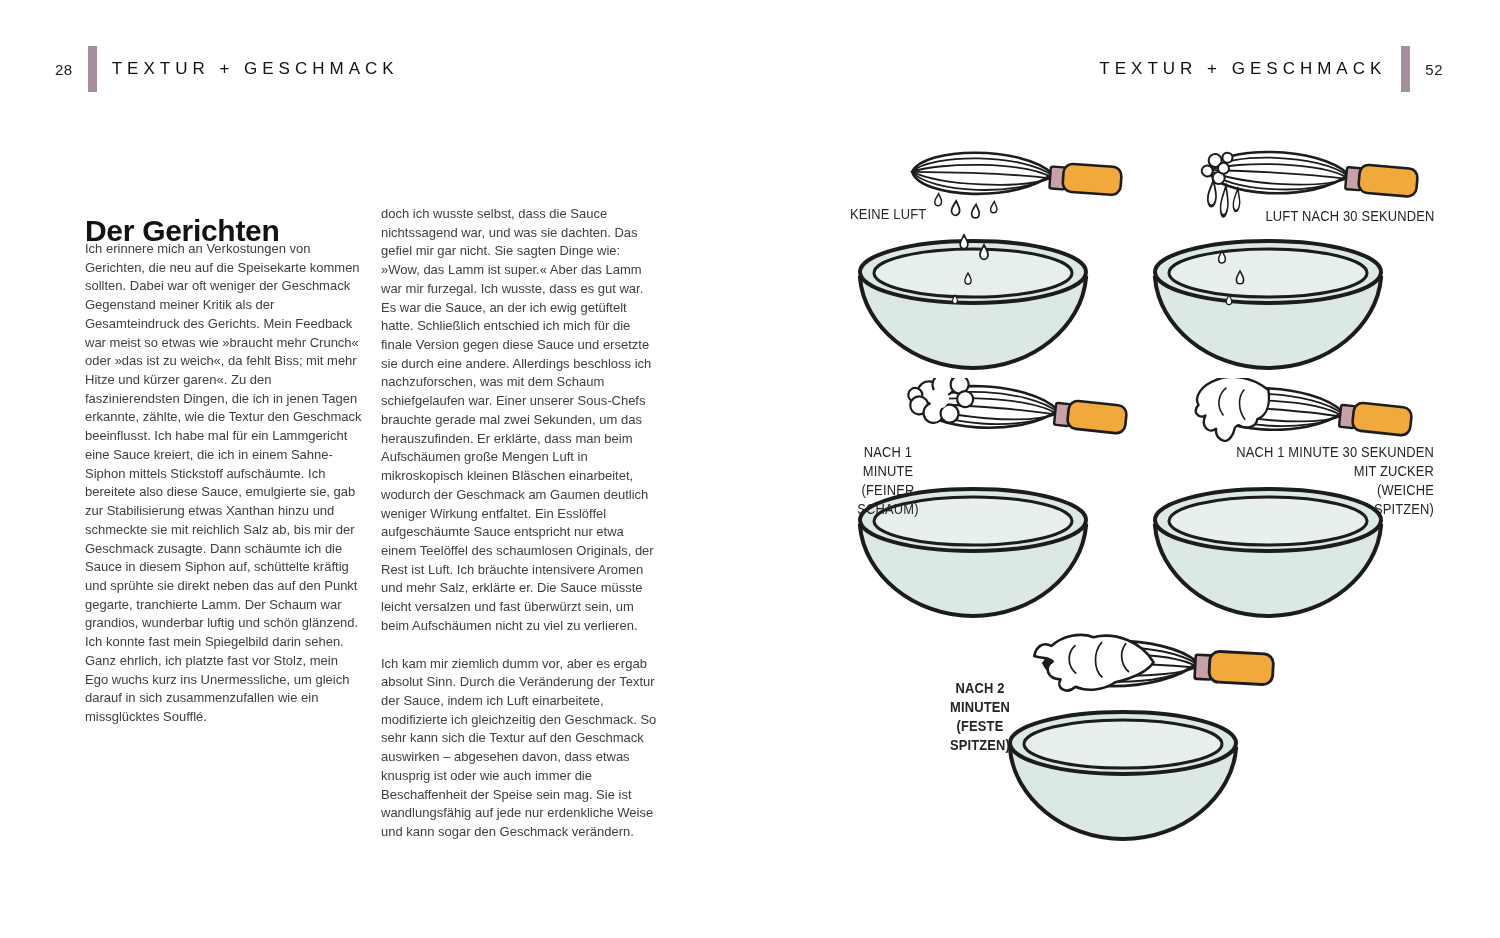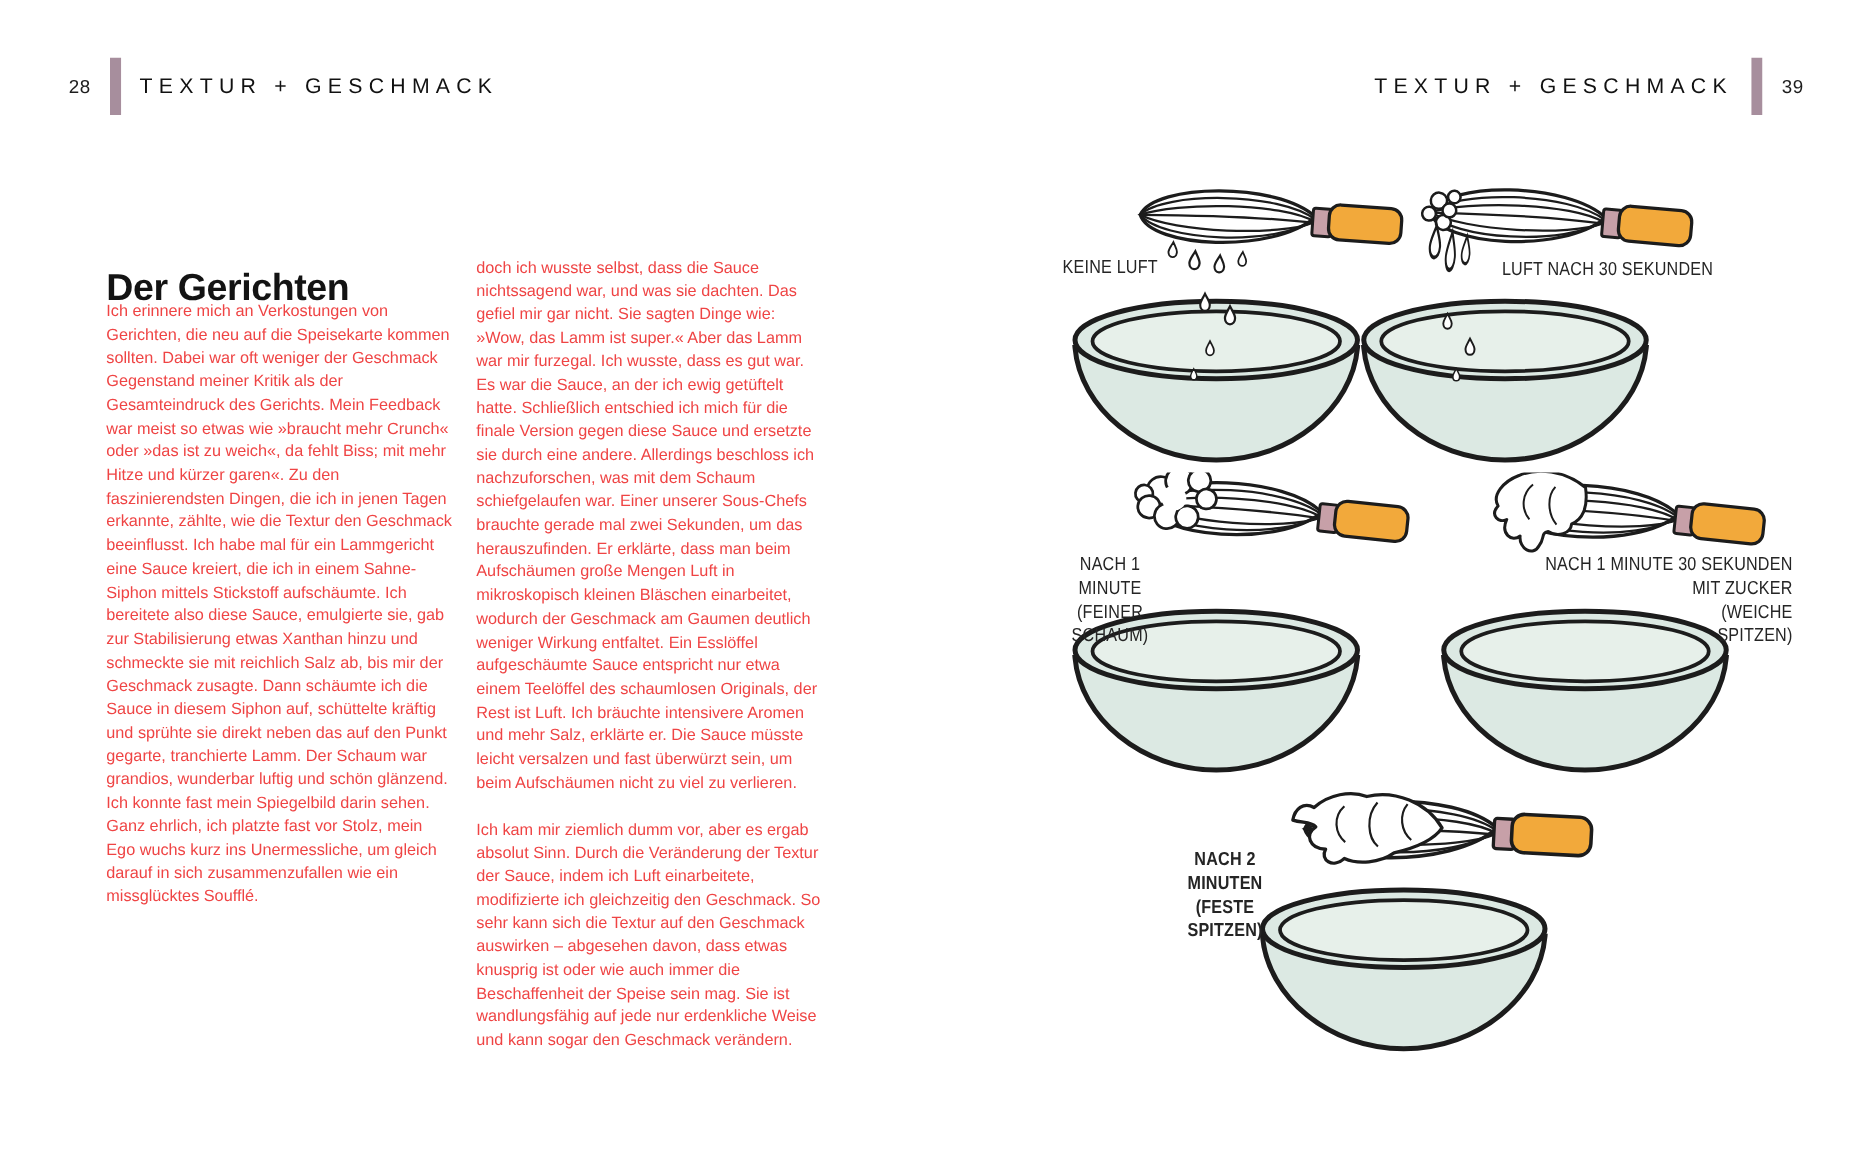--- a/index.html
+++ b/index.html
@@ -14,37 +14,37 @@
   .page-num{font-size:15px;color:#1d1d1d;letter-spacing:0.5px;}
   .accent-bar{display:block;margin:0 15px;}
   .header-title{
     font-size:17px;font-weight:normal;color:#111;letter-spacing:5px;white-space:nowrap;
   }
   
   .article-title{
     position:absolute;left:85px;top:194px;font-size:30px;font-weight:bold;
     color:#131313;letter-spacing:-0.3px;
   }
-  .text-col{position:absolute;font-size:13px;line-height:1.44;color:#ef4444;text-align:left;}
+  .text-col{position:absolute;font-size:13px;line-height:1.44;color:#404040;text-align:left;}
   .text-col p{margin:0 0 19px 0;}
   #col1{left:85px;top:240px;width:277px;}
   #col2{left:381px;top:205px;width:279px;}
   
   .illo{position:absolute;}
   .illo .bowl{position:absolute;z-index:1;}
   .illo .whisk{position:absolute;z-index:2;}
   .illo-label{
     position:absolute;z-index:3;font-size:15px;line-height:19px;color:#252525;
     letter-spacing:0.2px;white-space:nowrap;transform:scaleX(0.86);
   }
   .illo-label.align-left{transform-origin:left center;text-align:left;}
   .illo-label.align-right{transform-origin:right center;text-align:right;}
   .illo-label.align-center{transform-origin:center center;text-align:center;white-space:normal;}
   #illo1{left:840px;top:140px;width:300px;height:250px;}
-  #illo2{left:1076px;top:140px;width:300px;height:250px;}
+  #illo2{left:1140px;top:140px;width:300px;height:250px;}
   #illo3{left:836px;top:372px;width:300px;height:270px;}
   #illo4{left:1140px;top:372px;width:300px;height:270px;}
   #illo5{left:928px;top:620px;width:345px;height:240px;font-weight:bold;}
 </style>
 </head>
 <body>
 
 <div>
   <div class="page-header left">
     <span class="page-num">28</span>
@@ -64,21 +64,21 @@
     <p>Ich kam mir ziemlich dumm vor, aber es ergab absolut Sinn. Durch die Veränderung der Textur der Sauce, indem ich Luft einarbeitete, modifizierte ich gleichzeitig den Geschmack. So sehr kann sich die Textur auf den Geschmack auswirken – abgesehen davon, dass etwas knusprig ist oder wie auch immer die Beschaffenheit der Speise sein mag. Sie ist wandlungsfähig auf jede nur erdenkliche Weise und kann sogar den Geschmack verändern.</p>
   </div>
 </div>
 
 <div>
   <div class="page-header right">
     <span class="header-title">TEXTUR + GESCHMACK</span>
     <svg class="accent-bar" width="9" height="46">
       <rect x="0" y="0" width="9" height="46" fill="#A78E9D"></rect>
     </svg>
-    <span class="page-num">39</span>
+    <span class="page-num">52</span>
   </div>
 
   <div class="illo" id="illo1">
     <svg class="bowl" style="left:13px;top:92px;" width="240" height="148" viewBox="0 0 240 148">
       <path d="M7,46 C11,94 60,136 120,136 C180,136 229,94 233,46 Z" stroke="#1c1c1c" stroke-width="4" fill="#DCE9E3"></path>
       <ellipse cx="120" cy="40" rx="113" ry="31" stroke="#1c1c1c" stroke-width="4" fill="#DCE9E3"></ellipse>
       <ellipse cx="120" cy="41" rx="99" ry="24" stroke="#1c1c1c" stroke-width="3" fill="#E7F0EA"></ellipse>
     </svg>
     <svg class="whisk" style="left:60px;top:3px;" width="230" height="165" viewBox="0 0 230 165">
       <g transform="rotate(4 115 35)">

